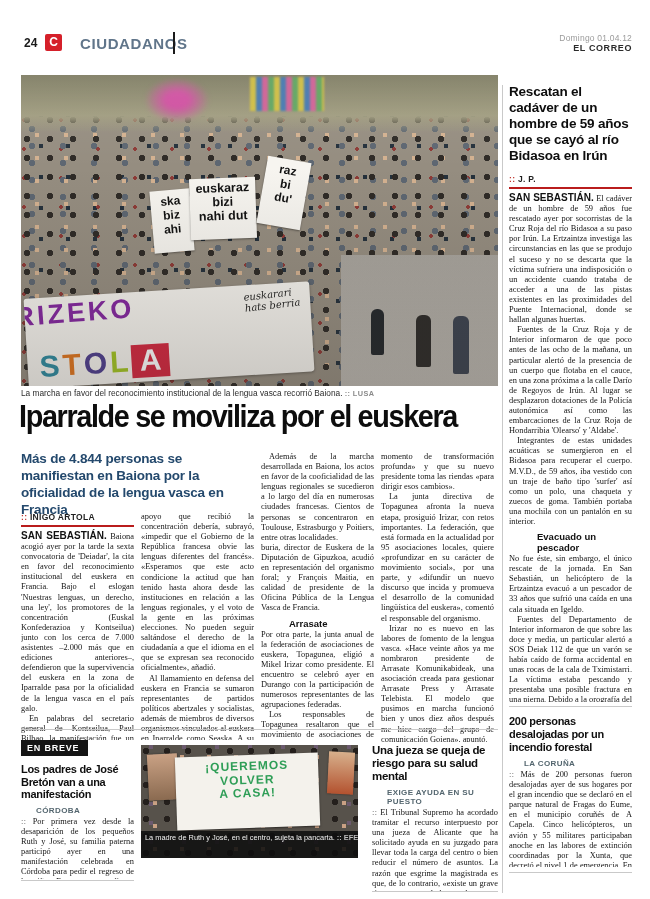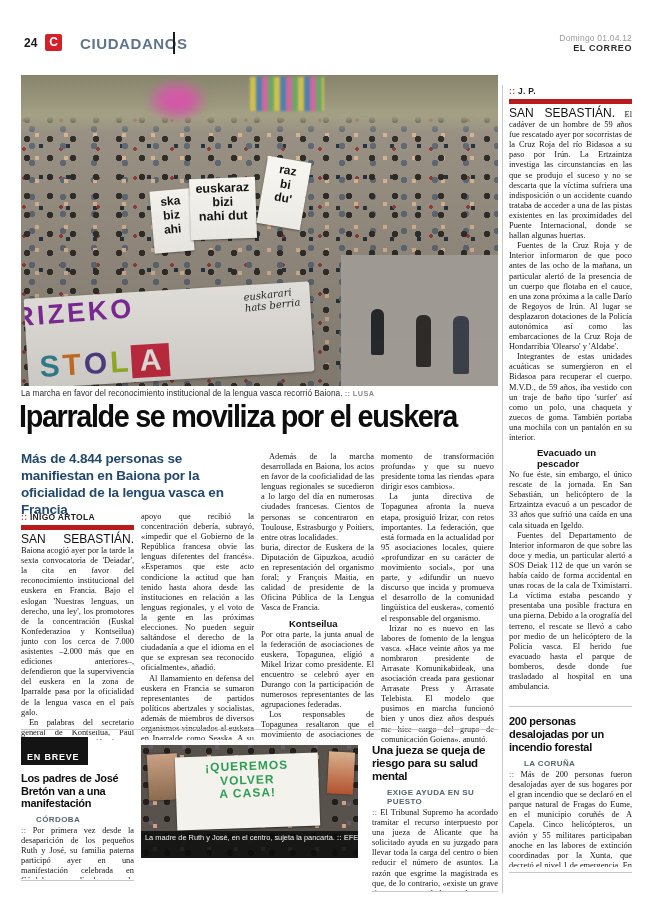--- a/index.html
+++ b/index.html
@@ -84,42 +84,42 @@
   .subheadline{left:21px;top:450px;width:236px;font:bold 13.5px/17px "Liberation Sans",sans-serif;
     color:#24496d;letter-spacing:-.2px;}
 
   
   .col{overflow:hidden;}
   .col1{left:21px;top:512px;width:113px;height:228px;}
   .col2{left:141px;top:512px;width:113px;height:228px;}
   .col3{left:261px;top:452px;width:113px;height:290px;}
   .col4{left:381px;top:452px;width:113px;height:290px;}
   .byline{font:bold 8.5px "Liberation Sans",sans-serif;color:#1f1f1f;letter-spacing:.3px;
-    border-bottom:5px solid #b91c1c;padding-bottom:3px;margin-bottom:4px;}
+    border-bottom:2px solid #b91c1c;padding-bottom:3px;margin-bottom:4px;}
   .byline .mk{color:#c03c34;}
   .bp{font-size:8.4px;line-height:10.1px;text-align:justify;margin:0;}
   .bp.ind{text-indent:8px;}
-  .dateline{font-family:"Liberation Sans",sans-serif;font-weight:normal;font-size:12px;color:#111;}
+  .dateline{font-family:"Liberation Sans",sans-serif;font-weight:bold;font-size:10px;color:#111;}
   .subhead{font:bold 9.5px "Liberation Sans",sans-serif;color:#111;margin:4px 0 1px;padding-left:28px;}
   .leadmk{color:#999;font-weight:bold;font-family:"Liberation Sans",sans-serif;font-size:7.5px;}
 
   
   .hrule{background:#c9c9c9;height:1px;}
   .vrule{background:#c9c9c9;width:1px;}
   .rule-bottomrow{left:21px;top:729px;width:477px;}
   .rule-brief-bottom{left:21px;top:880px;width:113px;}
   .rule-sidebar{left:502px;top:85px;height:808px;}
   .rule-sb1{left:509px;top:706px;width:123px;}
   .rule-sb2{left:509px;top:872px;width:123px;}
   .rule-jueza{left:372px;top:891px;width:126px;}
 
   
   .brief{left:21px;top:737px;width:113px;height:142px;overflow:hidden;}
   .brief-bar{display:inline-block;background:#141414;color:#fff;
-    font:bold 9px/13px "Liberation Sans",sans-serif;letter-spacing:.8px;padding:14px 9px 1px 6px;}
+    font:bold 9px/13px "Liberation Sans",sans-serif;letter-spacing:.8px;padding:2px 9px 1px 6px;}
   .brief-headline{font:bold 11px/12.5px "Liberation Sans",sans-serif;color:#0f0f0f;
     letter-spacing:-.3px;margin-top:7px;}
   .tag{font:bold 8px "Liberation Sans",sans-serif;color:#54666f;letter-spacing:.4px;margin-top:5px;padding-left:15px;}
   .brief .bp{margin-top:2px;}
 
   
   .jueza{left:372px;top:744px;width:126px;height:147px;overflow:hidden;}
   .small-headline{font:bold 11.5px/13px "Liberation Sans",sans-serif;color:#0f0f0f;letter-spacing:-.3px;}
   .jueza .bp{margin-top:2px;}
 
@@ -185,21 +185,21 @@
   </div>
 
   <div class="abs col col2">
     <p class="bp">apoyo que recibió la concentración debería, subrayó, «impedir que el Gobierno de la República francesa obvie las lenguas diferentes del francés». «Esperamos que este acto condicione la actitud que han tenido hasta ahora desde las instituciones en relación a las lenguas regionales, y el voto de la gente en las próximas elecciones. No pueden seguir saltándose el derecho de la ciudadanía a que el idioma en el que se expresan sea reconocido oficialmente», añadió.</p>
     <p class="bp ind">Al llamamiento en defensa del euskera en Francia se sumaron representantes de partidos políticos abertzales y socialistas, además de miembros de diversos organismos vinculados al euskera en Iparralde como Seaska. A su vez, Zigor Etxe-</p>
   </div>
 
   <div class="abs col col3">
     <p class="bp ind">Además de la marcha desarrollada en Baiona, los actos en favor de la cooficialidad de las lenguas regionales se sucedieron a lo largo del día en numerosas ciudades francesas. Cientos de personas se concentraron en Toulouse, Estrasburgo y Poitiers, entre otras localidades.</p>
     <p class="bp">buria, director de Euskera de la Diputación de Gipuzkoa, acudió en representación del organismo foral; y François Maitia, en calidad de presidente de la Oficina Pública de la Lengua Vasca de Francia.</p>
-    <div class="subhead">Kontseilua</div>
+    <div class="subhead">Arrasate</div>
     <p class="bp">Por otra parte, la junta anual de la federación de asociaciones de euskera, Topagunea, eligió a Mikel Irizar como presidente. El encuentro se celebró ayer en Durango con la participación de numerosos representantes de las agrupaciones federadas.</p>
     <p class="bp ind">Los responsables de Topagunea resaltaron que el movimiento de asociaciones de euskera está en un</p>
   </div>
 
   <div class="abs col col4">
     <p class="bp">momento de transformación profunda» y que su nuevo presidente toma las riendas «para dirigir esos cambios».</p>
     <p class="bp ind">La junta directiva de Topagunea afronta la nueva etapa, prosiguió Irizar, con retos importantes. La federación, que está formada en la actualidad por 95 asociaciones locales, quiere «profundizar en su carácter de movimiento social», por una parte, y «difundir un nuevo discurso que incida y promueva el desarrollo de la comunidad lingüística del euskera», comentó el responsable del organismo.</p>
     <p class="bp ind">Irizar no es nuevo en las labores de fomento de la lengua vasca. «Hace veinte años ya me nombraron presidente de Arrasate Komunikabideak, una asociación creada para gestionar Arrasate Press y Arrasate Telebista. El modelo que pusimos en marcha funcionó bien y unos diez años después me hice cargo del grupo de comunicación Goiena», apuntó.</p>
   </div>
 
@@ -226,20 +226,21 @@
     <div class="photo-cap-bar"><span>La madre de Ruth y José, en el centro, sujeta la pancarta. </span><span class="credit">:: EFE</span></div>
   </div>
 
   <div class="abs jueza">
     <div class="small-headline">Una jueza se queja de riesgo para su salud mental</div>
     <div class="tag">EXIGE AYUDA EN SU PUESTO</div>
     <p class="bp"><span class="leadmk">::</span><span> El Tribunal Supremo ha acordado tramitar el recurso interpuesto por una jueza de Alicante que ha solicitado ayuda en su juzgado para llevar toda la carga del centro o bien reducir el número de asuntos. La razón que esgrime la magistrada es que, de lo contrario, «existe un grave riesgo para su salud mental» ya que asegura que la angustia le impide descansar adecuadamente».</span></p>
   </div>
 
   <div class="abs sb-top">
+    <div class="sb-headline">Rescatan el cadáver de un hombre de 59 años que se cayó al río Bidasoa en Irún</div>
     <div class="byline"><span class="mk">::</span> <span>J. P.</span></div>
     <p class="bp"><span class="dateline">SAN SEBASTIÁN.</span><span> El cadáver de un hombre de 59 años fue rescatado ayer por socorristas de la Cruz Roja del río Bidasoa a su paso por Irún. La Ertzaintza investiga las circunstancias en las que se produjo el suceso y no se descarta que la víctima sufriera una indisposición o un accidente cuando trataba de acceder a una de las pistas existentes en las proximidades del Puente Internacional, donde se hallan algunas huertas.</span></p>
     <p class="bp ind">Fuentes de la Cruz Roja y de Interior informaron de que poco antes de las ocho de la mañana, un particular alertó de la presencia de un cuerpo que flotaba en el cauce, en una zona próxima a la calle Darío de Regoyos de Irún. Al lugar se desplazaron dotaciones de la Policía autonómica así como las embarcaciones de la Cruz Roja de Hondarribia 'Olearso' y 'Aldabe'.</p>
     <p class="bp ind">Integrantes de estas unidades acuáticas se sumergieron en el Bidasoa para recuperar el cuerpo. M.V.D., de 59 años, iba vestido con un traje de baño tipo 'surfer' así como un polo, una chaqueta y zuecos de goma. También portaba una mochila con un pantalón en su interior.</p>
     <div class="subhead">Evacuado un pescador</div>
     <p class="bp">No fue éste, sin embargo, el único rescate de la jornada. En San Sebastián, un helicóptero de la Ertzaintza evacuó a un pescador de 33 años que sufrió una caída en una cala situada en Igeldo.</p>
     <p class="bp ind">Fuentes del Departamento de Interior informaron de que sobre las doce y media, un particular alertó a SOS Deiak 112 de que un varón se había caído de forma accidental en unas rocas de la cala de Tximistarri. La víctima estaba pescando y presentaba una posible fractura en una pierna. Debido a la orografía del terreno, el rescate se llevó a cabo por medio de un helicóptero de la Policía vasca. El herido fue evacuado hasta el parque de bomberos, desde donde fue trasladado al hospital en una ambulancia.</p>
   </div>
 
   <div class="abs sb-bottom">

